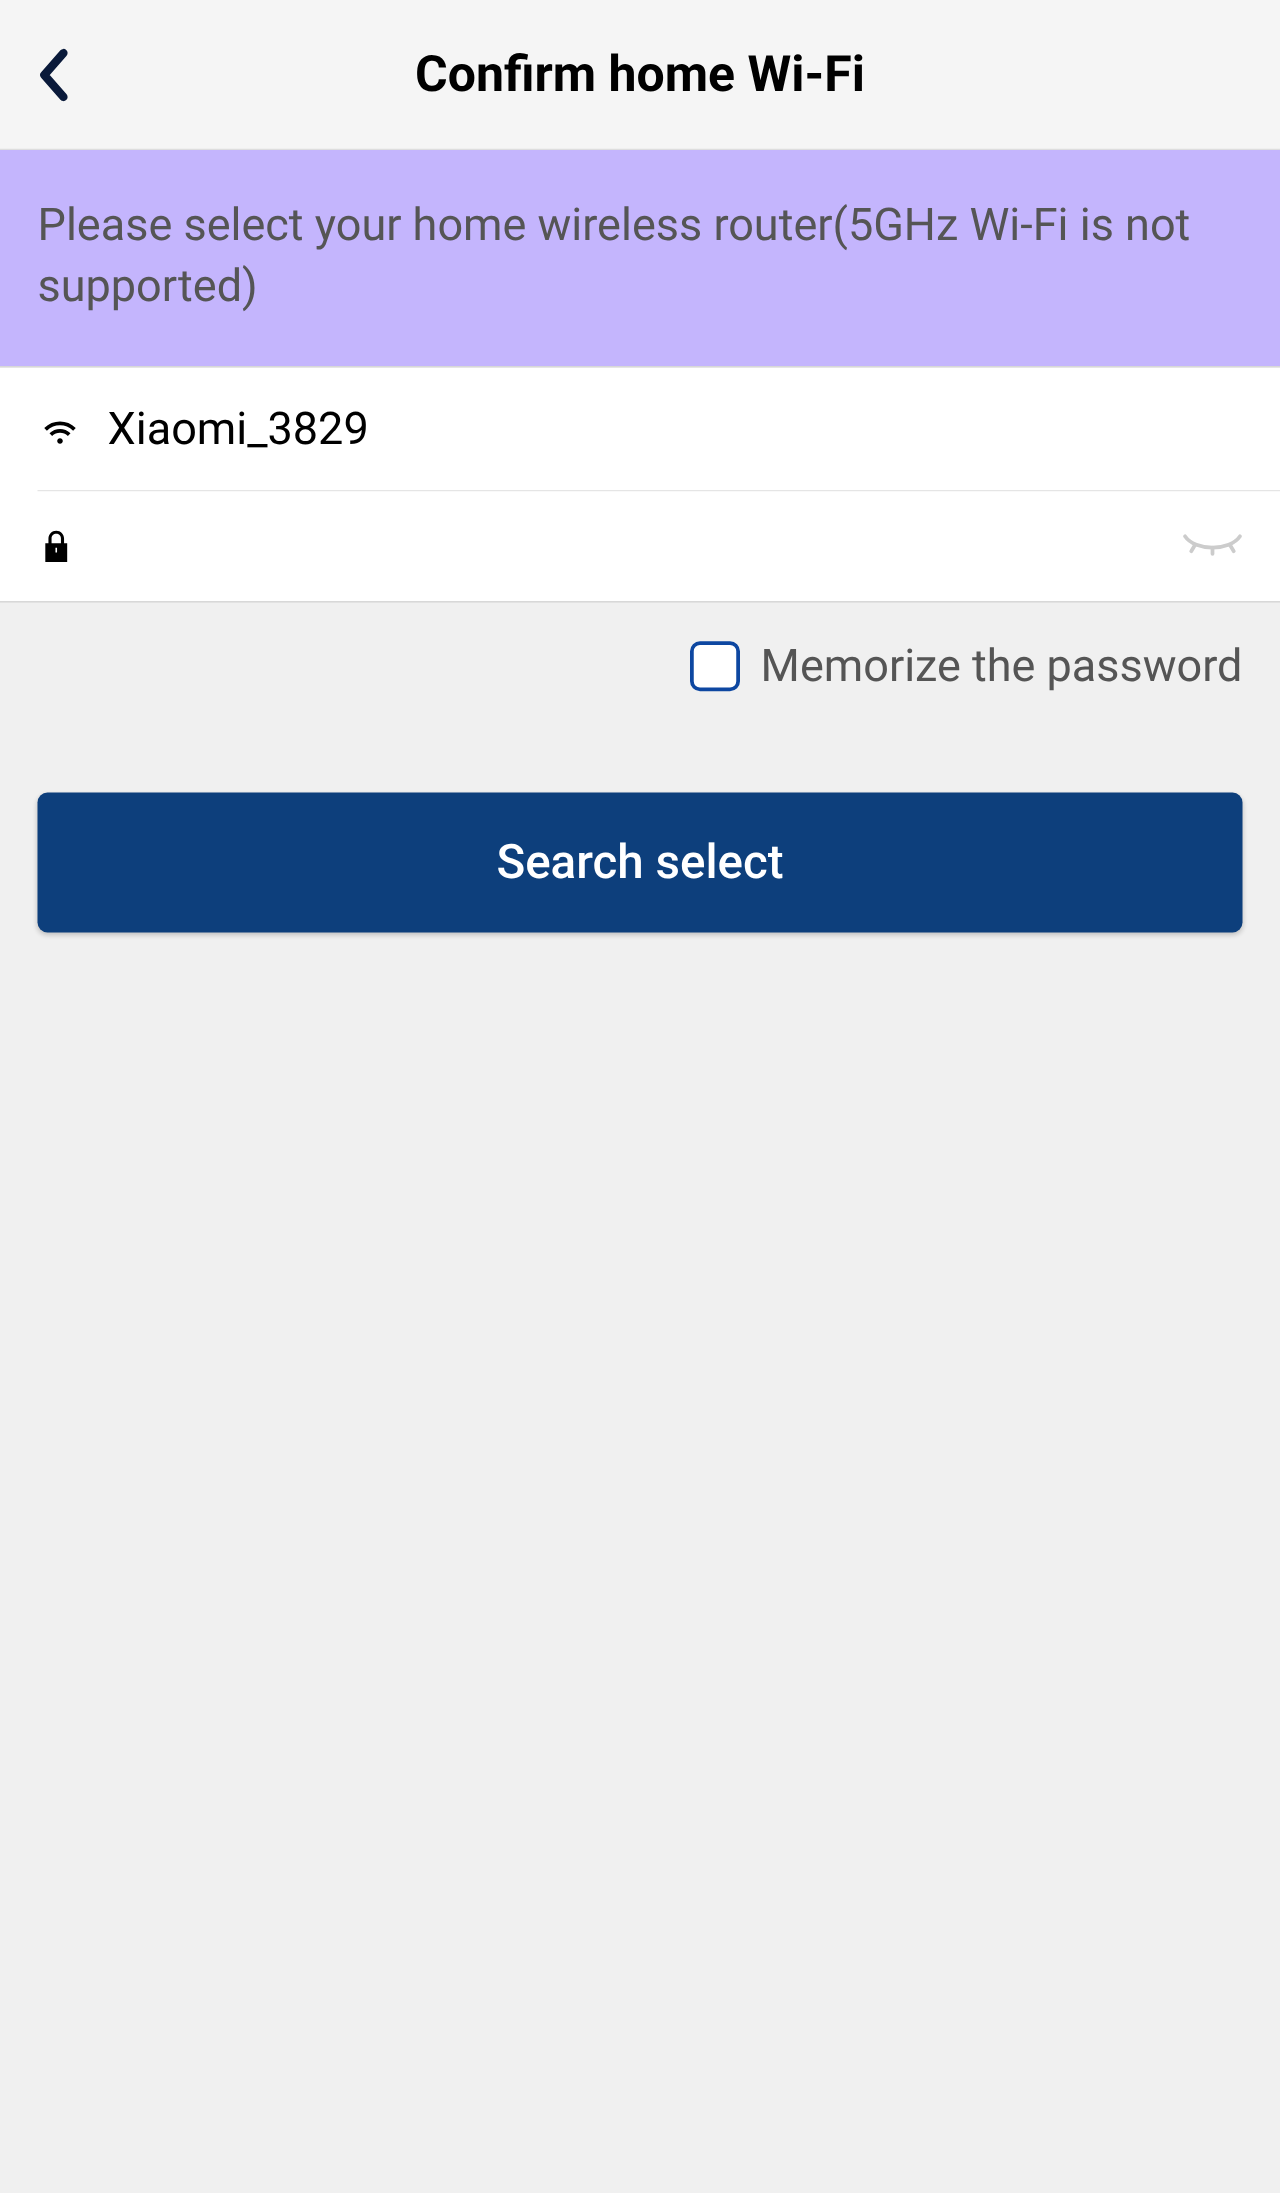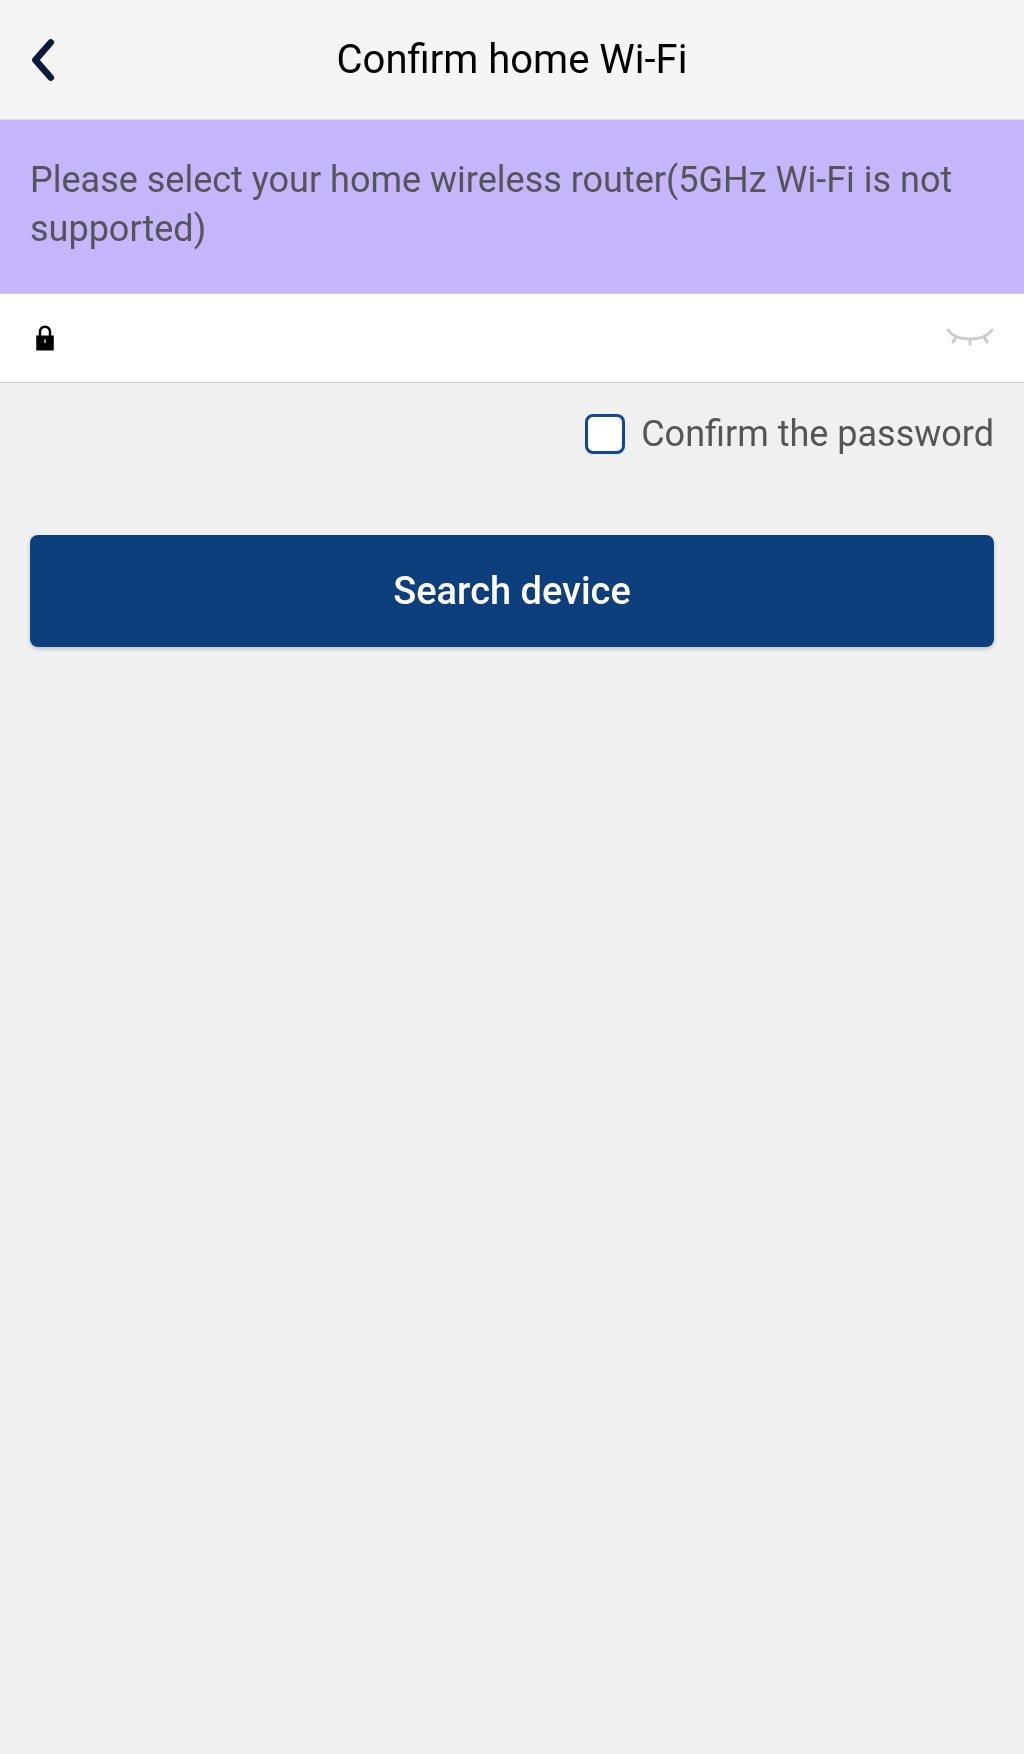--- a/index.html
+++ b/index.html
@@ -27,21 +27,21 @@
       left: 28px;
       top: 38px;
       width: 40px;
       height: 48px;
       cursor: pointer;
     }
     .title {
       width: 100%;
       text-align: center;
       font-size: 40px;
-      font-weight: 400;
+      font-weight: 700;
       color: #000;
     }
     .instruction {
       padding: 36px 30px 40px 30px;
       font-size: 36px;
       color: #555;
       line-height: 1.35;
       background: #c4b5fd;
     }
     .form-section {
@@ -131,33 +131,41 @@
     </svg>
   </div>
   <div class="title">Confirm home Wi-Fi</div>
 </div>
 
 <div class="instruction">Please select your home wireless router(5GHz Wi-Fi is not supported)</div>
 
 <div class="form-section">
   <div class="form-row">
     <div class="icon-slot">
+      <svg viewBox="0 0 24 24" width="36" height="36">
+        <path d="M12 20c.8 0 1.5-.7 1.5-1.5S12.8 17 12 17s-1.5.7-1.5 1.5S11.2 20 12 20zm-4.2-4.2c2.3-2.3 6.1-2.3 8.4 0l1.4-1.4c-3.1-3.1-8.1-3.1-11.2 0l1.4 1.4zM3.6 11.6l1.4 1.4c3.9-3.9 10.1-3.9 14 0l1.4-1.4c-4.6-4.6-12.2-4.6-16.8 0z" fill="#000"></path>
+      </svg>
+    </div>
+    <div class="ssid-text">Xiaomi_3829</div>
+  </div>
+  <div class="form-row">
+    <div class="icon-slot">
       <svg viewBox="0 0 24 24" width="30" height="32">
         <path d="M17 10V7c0-2.8-2.2-5-5-5S7 4.2 7 7v3H5v12h14V10h-2zM9 7c0-1.7 1.3-3 3-3s3 1.3 3 3v3H9V7zm3.5 9h-1v-3h1v3z" fill="#000"></path>
       </svg>
     </div>
     <div class="eye-btn">
       <svg viewBox="0 0 48 20" width="48" height="20">
         <path d="M2 4 C 10 16, 38 16, 46 4" fill="none" stroke="#ccc" stroke-width="3" stroke-linecap="round"></path>
         <line x1="10" y1="11" x2="7" y2="16" stroke="#ccc" stroke-width="3" stroke-linecap="round"></line>
         <line x1="24" y1="13" x2="24" y2="18" stroke="#ccc" stroke-width="3" stroke-linecap="round"></line>
         <line x1="38" y1="11" x2="41" y2="16" stroke="#ccc" stroke-width="3" stroke-linecap="round"></line>
       </svg>
     </div>
   </div>
 </div>
 
 <div class="memorize-row">
   <div class="checkbox"></div>
-  <div class="memorize-label">Confirm the password</div>
+  <div class="memorize-label">Memorize the password</div>
 </div>
 
-<div class="search-btn">Search device</div>
+<div class="search-btn">Search select</div>
 
 </body></html>

